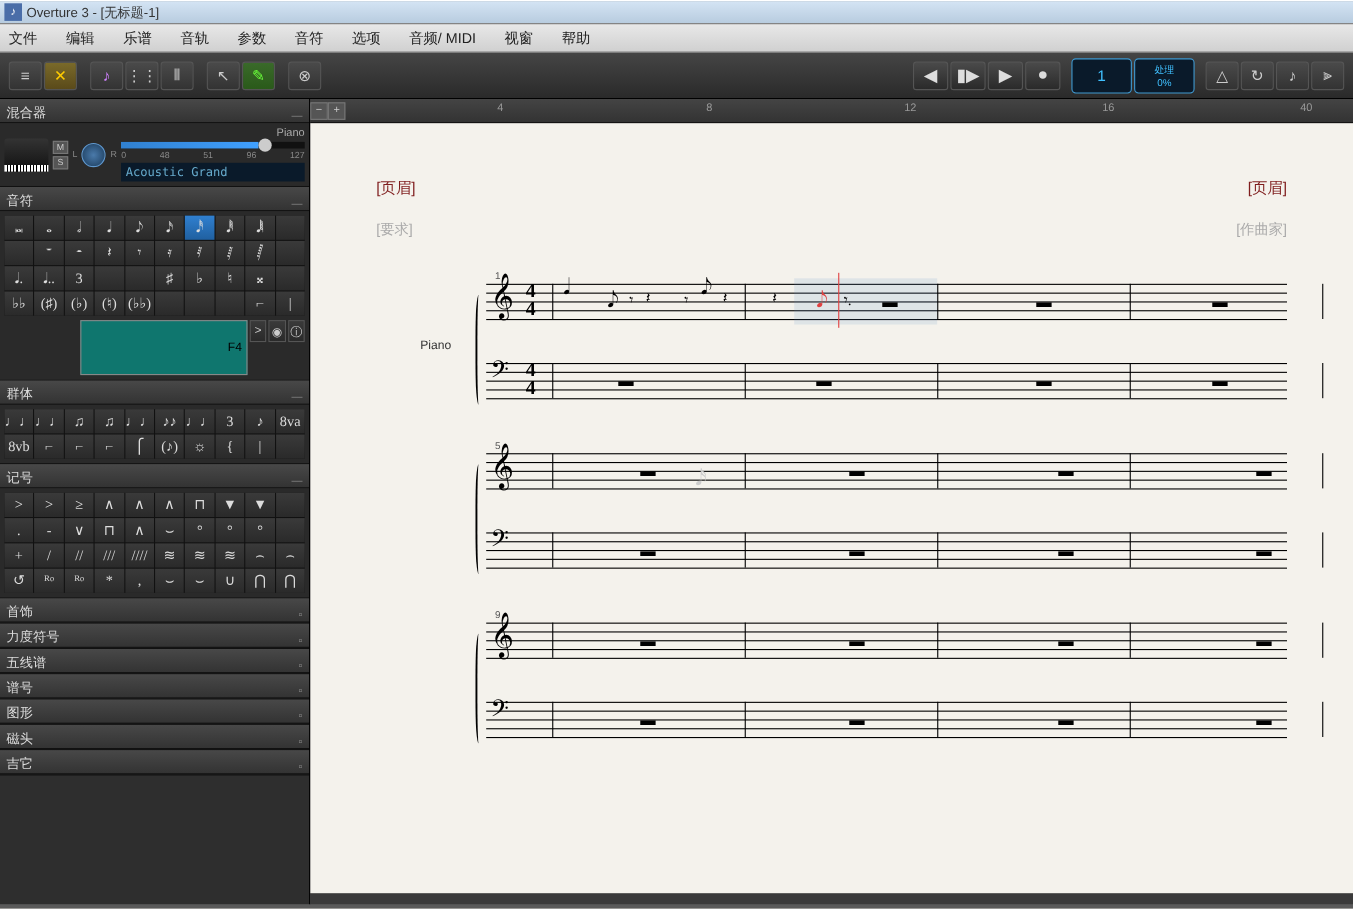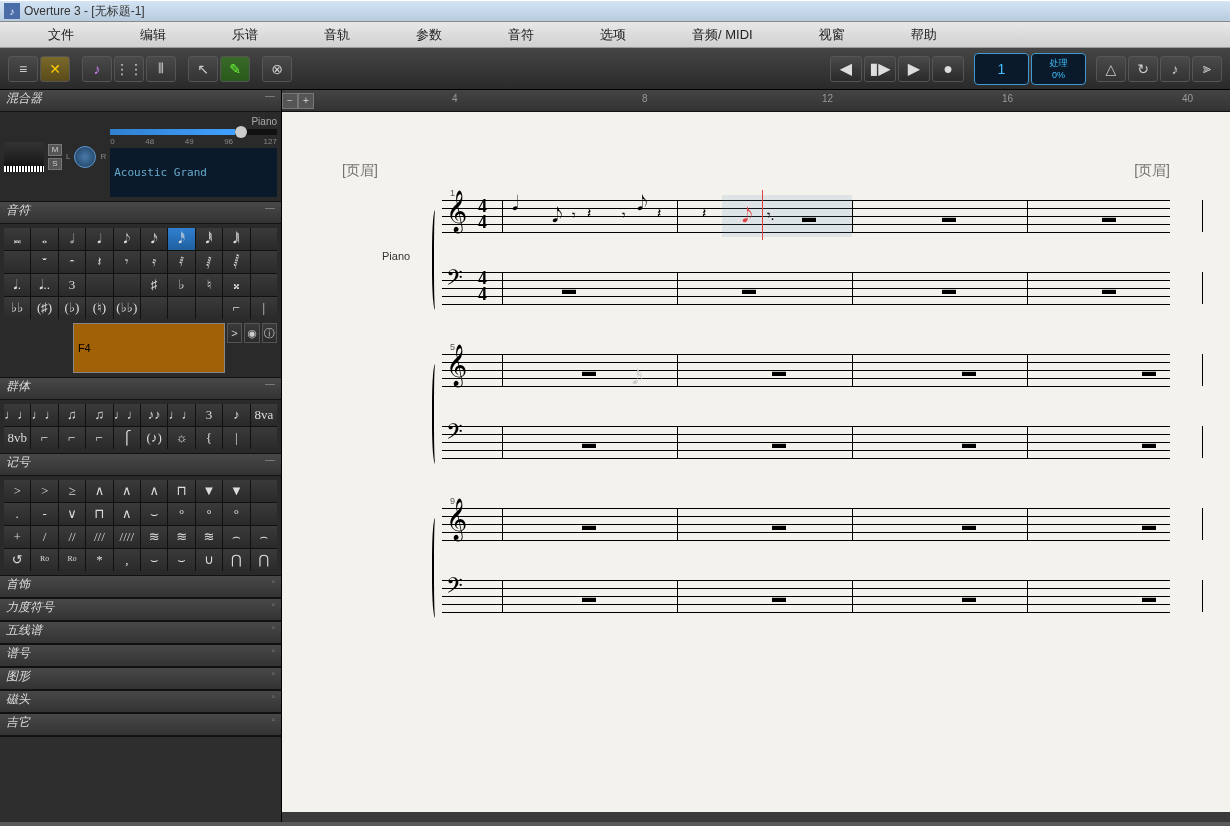--- a/index.html
+++ b/index.html
@@ -1,73 +1,73 @@
 <!DOCTYPE html>
 <html><head>
 <meta charset="utf-8">
 <style>
 *{margin:0;padding:0;box-sizing:border-box;font-family:"Microsoft YaHei","SimSun",sans-serif;}
 body{background:#5a5a5a;width:1230px;height:826px;overflow:hidden;position:relative;}
 .titlebar{height:22px;background:linear-gradient(#d4e4f4,#b8ccdf);display:flex;align-items:center;padding:0 4px;font-size:12px;color:#333;border-top:1px solid #fff;border-bottom:1px solid #888;}
 .titlebar .app-icon{width:16px;height:16px;background:#4a6da8;margin-right:4px;display:flex;align-items:center;justify-content:center;color:#fff;font-size:10px;}
 .menubar{height:26px;background:linear-gradient(#e8e8e8,#d0d0d0);display:flex;align-items:center;padding:0 8px;font-size:13px;color:#222;border-bottom:1px solid #999;gap:26px;}
-.menubar span{cursor:pointer;margin-left:40px;}
+.menubar span{cursor:pointer;}
 .toolbar{height:42px;background:linear-gradient(#454545,#2a2a2a);display:flex;align-items:center;padding:0 8px;border-bottom:1px solid #000;}
 .tb-group{display:flex;gap:2px;margin-right:12px;}
 .tb-btn{width:30px;height:26px;background:linear-gradient(#4a4a4a,#333);border:1px solid #555;border-radius:3px;display:flex;align-items:center;justify-content:center;color:#ccc;cursor:pointer;font-size:14px;}
 .tb-btn.yellow{background:linear-gradient(#7a6a2a,#5a4a1a);color:#ffcc00;}
 .tb-btn.purple{color:#d080ff;}
 .tb-btn.green{background:linear-gradient(#3a6a2a,#2a5a1a);color:#6aff3a;}
 .transport{display:flex;gap:2px;margin-left:auto;margin-right:8px;}
 .trans-btn{width:32px;height:26px;background:linear-gradient(#4a4a4a,#2a2a2a);border:1px solid #555;border-radius:3px;display:flex;align-items:center;justify-content:center;color:#ddd;cursor:pointer;}
 .time-display{width:150px;height:32px;background:#0a1a2a;border:1px solid #4099d0;border-radius:4px;display:flex;align-items:center;justify-content:center;font-family:monospace;font-size:16px;color:#40c0ff;letter-spacing:1px;}
 .time-side{width:55px;height:32px;background:#0a1a2a;border:1px solid #4099d0;border-radius:4px;margin-left:2px;display:flex;flex-direction:column;align-items:center;justify-content:center;font-size:9px;color:#40c0ff;}
 .tb-right{display:flex;gap:2px;margin-left:10px;}
 
 .main{display:flex;height:732px;}
 .sidebar{width:282px;background:#2e2e2e;border-right:1px solid #000;display:flex;flex-direction:column;overflow-y:auto;}
 .side-tabs{display:flex;height:22px;border-bottom:1px solid #111;}
 .side-tab{flex:1;background:linear-gradient(#444,#2a2a2a);color:#ddd;font-size:12px;display:flex;align-items:center;justify-content:center;border-right:1px solid #111;cursor:pointer;}
 .side-tab.active{background:linear-gradient(#2a5a9a,#1a3a6a);}
 .panel{border-bottom:1px solid #111;}
-.panel-hdr{height:22px;background:linear-gradient(#484848,#333);color:#ddd;font-size:12px;display:flex;align-items:flex-start;padding:0 6px;border-bottom:1px solid #111;cursor:pointer;font-style:italic;}
+.panel-hdr{height:22px;background:linear-gradient(#484848,#333);color:#ddd;font-size:12px;display:flex;align-items:flex-end;padding:0 6px;border-bottom:1px solid #111;cursor:pointer;}
 .panel-hdr .chev{margin-left:auto;color:#888;font-size:10px;}
 .panel-body{background:#2a2a2a;padding:4px;}
 
 .mixer{display:flex;align-items:center;gap:4px;}
 .piano-img{width:40px;height:30px;background:linear-gradient(#333,#111);border-radius:3px;position:relative;}
 .piano-img::after{content:"";position:absolute;bottom:0;width:100%;height:6px;background:repeating-linear-gradient(90deg,#fff 0,#fff 2px,#000 2px,#000 3px);}
 .ms-btns{display:flex;flex-direction:column;gap:2px;}
 .ms-btn{width:14px;height:12px;background:#555;border:1px solid #777;font-size:8px;color:#ccc;display:flex;align-items:center;justify-content:center;}
 .knob{width:22px;height:22px;border-radius:50%;background:radial-gradient(#4a7aaa,#1a3a5a);border:1px solid #6099d0;}
 .mixer-right{flex:1;}
 .mixer-label{color:#aaa;font-size:10px;text-align:right;}
 .vol-track{height:6px;background:#111;position:relative;margin:2px 0;}
 .vol-fill{height:100%;width:75%;background:linear-gradient(90deg,#3080d0,#40a0ff);}
 .vol-thumb{position:absolute;width:12px;height:12px;background:#ccc;border-radius:50%;top:-3px;left:75%;}
 .vol-ticks{display:flex;justify-content:space-between;font-size:8px;color:#888;}
-.patch-display{background:#0a1a2a;color:#6ac;font-family:monospace;font-size:11px;padding:18px 4px;margin-top:2px;}
+.patch-display{background:#0a1a2a;color:#6ac;font-family:monospace;font-size:11px;padding:2px 4px;margin-top:2px;}
 
 .note-grid{display:grid;grid-template-columns:repeat(10,1fr);gap:1px;background:#111;}
 .note-cell{height:22px;background:linear-gradient(#3a3a3a,#2a2a2a);color:#ddd;display:flex;align-items:center;justify-content:center;font-size:13px;cursor:pointer;font-family:serif;}
 .note-cell.active{background:linear-gradient(#3080d0,#2060a0);}
 .note-footer{display:flex;margin-top:4px;gap:2px;}
-.note-input{flex:1;background:#a16207;border:1px solid #888;font-size:11px;padding:18px 4px;text-align:left;}
+.note-input{flex:1;background:#0f766e;border:1px solid #888;font-size:11px;padding:18px 4px;text-align:right;}
 .nf-btn{width:22px;height:20px;background:linear-gradient(#3a3a3a,#2a2a2a);color:#ccc;display:flex;align-items:center;justify-content:center;font-size:11px;border:1px solid #555;}
 
 .symbol-grid{display:grid;grid-template-columns:repeat(10,1fr);gap:1px;background:#111;}
 .sym-cell{height:22px;background:linear-gradient(#3a3a3a,#2a2a2a);color:#ddd;display:flex;align-items:center;justify-content:center;font-size:13px;cursor:pointer;font-family:serif;}
 
 .score-area{flex:1;background:#3a3a3a;position:relative;overflow:auto;}
 .score-ruler{height:22px;background:linear-gradient(#444,#333);border-bottom:1px solid #111;display:flex;align-items:center;color:#999;font-size:10px;position:relative;}
 .ruler-btns{display:flex;}
 .ruler-btn{width:16px;height:16px;background:#555;border:1px solid #777;color:#ccc;font-size:10px;display:flex;align-items:center;justify-content:center;cursor:pointer;}
 .ruler-tick{position:absolute;top:3px;}
 .score-page{background:#f4f2ec;margin:0;min-height:700px;position:relative;padding:50px 60px;}
-.page-header{display:flex;justify-content:space-between;color:#737373;font-size:14px;margin-bottom:20px;}
+.page-header{display:flex;justify-content:space-between;color:#7f1d1d;font-size:14px;margin-bottom:20px;}
 .page-title{text-align:center;color:#aaa;font-size:28px;margin-bottom:30px;}
 .page-sub{display:flex;justify-content:space-between;color:#aaa;font-size:13px;margin-bottom:40px;}
 .staff-system{margin-bottom:50px;position:relative;}
 .staff-label{position:absolute;left:40px;top:50px;font-size:11px;color:#333;}
 .measure-num{position:absolute;left:108px;top:-12px;font-size:9px;color:#555;}
 .staff{position:relative;height:32px;margin-left:100px;}
 .staff-line{position:absolute;width:100%;height:1px;background:#000;}
 .staff-lines{position:relative;height:32px;}
 .brace{position:absolute;left:90px;top:10px;width:8px;height:100px;border-left:2px solid #000;border-radius:40% 0 0 40%;}
 .barline{position:absolute;width:1px;background:#000;top:0;}
@@ -162,21 +162,21 @@
             </div>
           <div class="mixer-right">
             <div class="mixer-label">Piano</div>
             <div class="vol-track">
                 <div class="vol-fill"></div>
                 <div class="vol-thumb"></div>
               </div>
             <div class="vol-ticks">
               <span>0</span>
                 <span>48</span>
-                <span>49</span>
+                <span>51</span>
                 <span>96</span>
                 <span>127</span>
             </div>
             <div class="patch-display">Acoustic Grand</div>
           </div>
         </div>
       </div>
     </div>
 
     <div class="panel">
@@ -356,20 +356,24 @@
           <span class="ruler-tick" style="left: 540px;">12</span>
           <span class="ruler-tick" style="left: 720px;">16</span>
           <span class="ruler-tick" style="left: 900px;">40</span>
         </div>
     </div>
     <div class="score-page">
       <div class="page-header">
         <span>[页眉]</span>
         <span style="margin-left:auto">[页眉]</span>
       </div>
+      <div class="page-sub">
+        <span>[要求]</span>
+        <span>[作曲家]</span>
+      </div>
       <div id="systems">
           <div class="staff-system">
             <div class="staff-label">Piano</div>
             <div class="measure-num">1</div>
             <div class="brace"></div>
             <div class="staff">
               <div class="staff-lines">
                 <div class="staff-line" style="top:0px"></div>
                 <div class="staff-line" style="top:8px"></div>
                 <div class="staff-line" style="top:16px"></div>

